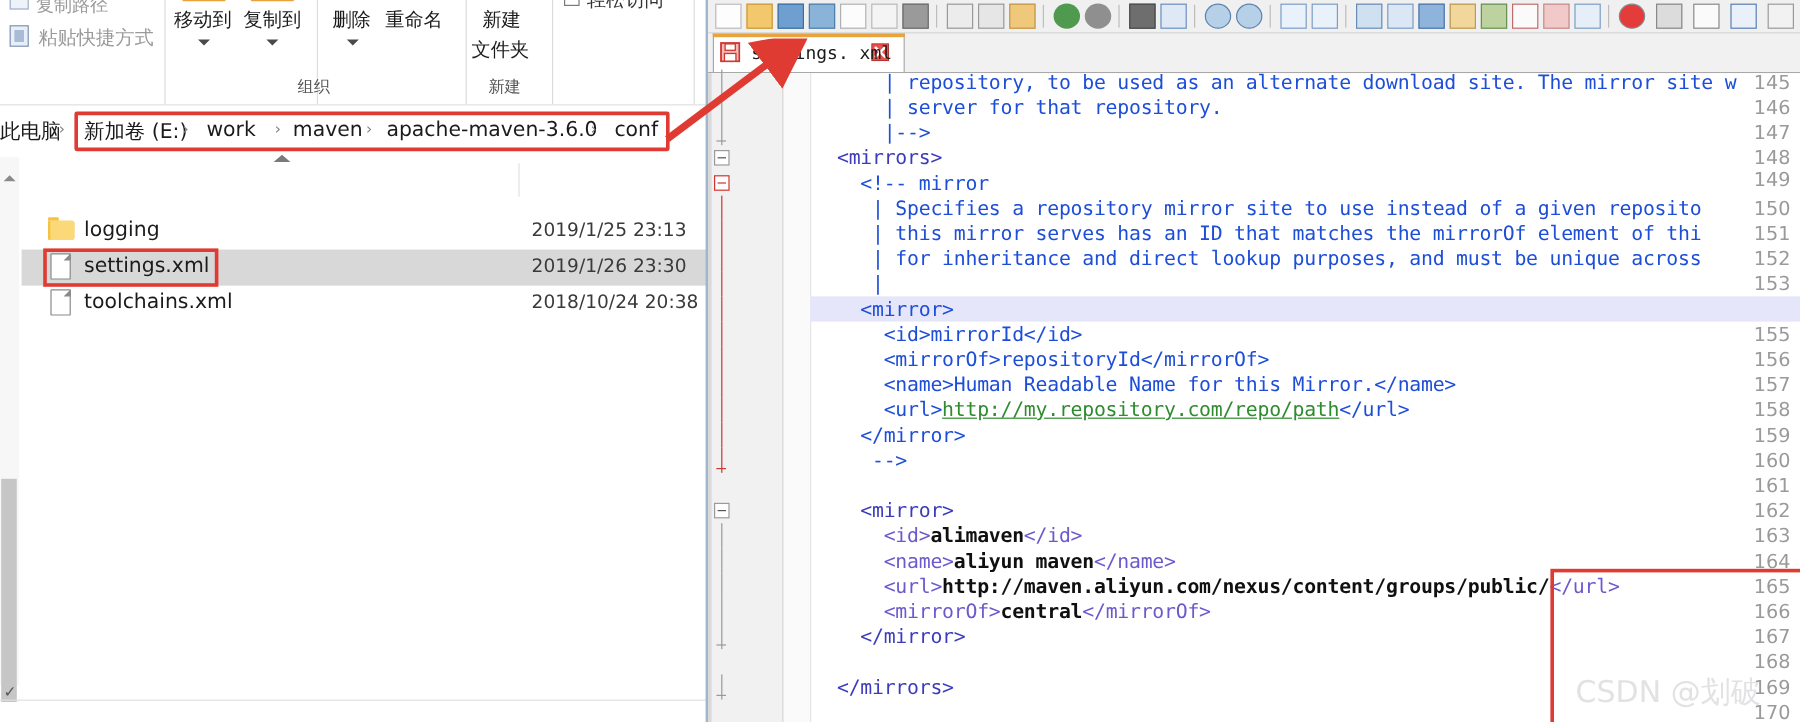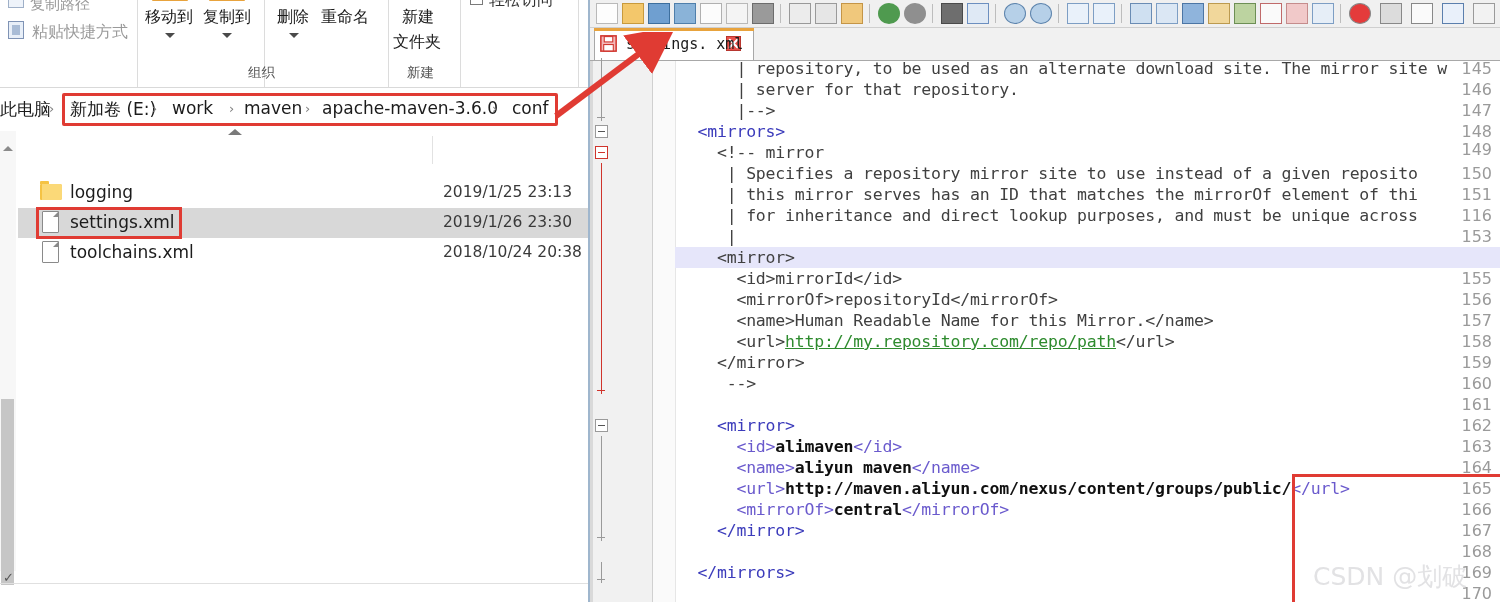--- a/index.html
+++ b/index.html
@@ -197,21 +197,21 @@
     font-family:"DejaVu Sans","Liberation Sans",sans-serif;white-space:nowrap;
     line-height:21px;height:21px;
   }
   .codeline{
     position:absolute;left:88px;height:21px;line-height:21px;
     font-size:16.5px;white-space:pre;
     font-family:"DejaVu Sans Mono","Liberation Mono",monospace;
     letter-spacing:-0.2px;
   }
   .hl-row{position:absolute;left:85px;width:825px;height:21px;background:#e6e6fa;}
-  .c-comment{color:#404040;}
+  .c-comment{color:#1d4ed8;}
   .c-tag{color:#3b3bbb;}
   .c-tagname{color:#6a5acd;}
   .c-text{color:#101010;font-weight:bold;}
   .c-url{color:#101010;font-weight:bold;}
   .c-urlg{color:#2e8b2e;text-decoration:underline;}
 
   
   .fold-box{
     position:absolute;left:5px;width:13px;height:13px;background:#ffffff;
     border:1px solid #9a9a9a;box-sizing:border-box;
@@ -403,21 +403,21 @@
       <div id="foldcol"></div>
 
       <div id="linenums">
           <div class="lnum" style="top: -3px;">145</div>
           <div class="lnum" style="top: 18px;">146</div>
           <div class="lnum" style="top: 39px;">147</div>
           <div class="lnum" style="top: 60px; text-align: right;">148</div>
           <div class="lnum" style="top: 78px;">149</div>
           <div class="lnum" style="top: 102px;">150</div>
           <div class="lnum" style="top: 123px;">151</div>
-          <div class="lnum" style="top: 144px;">116</div>
+          <div class="lnum" style="top: 144px;">152</div>
           <div class="lnum" style="top: 165px;">153</div>
           <div class="lnum" style="top: 186px;">154</div>
           <div class="lnum" style="top: 207px;">155</div>
           <div class="lnum" style="top: 228px;">156</div>
           <div class="lnum" style="top: 249px;">157</div>
           <div class="lnum" style="top: 270px;">158</div>
           <div class="lnum" style="top: 291px;">159</div>
           <div class="lnum" style="top: 312px;">160</div>
           <div class="lnum" style="top: 333px;">161</div>
           <div class="lnum" style="top: 354px;">162</div>

